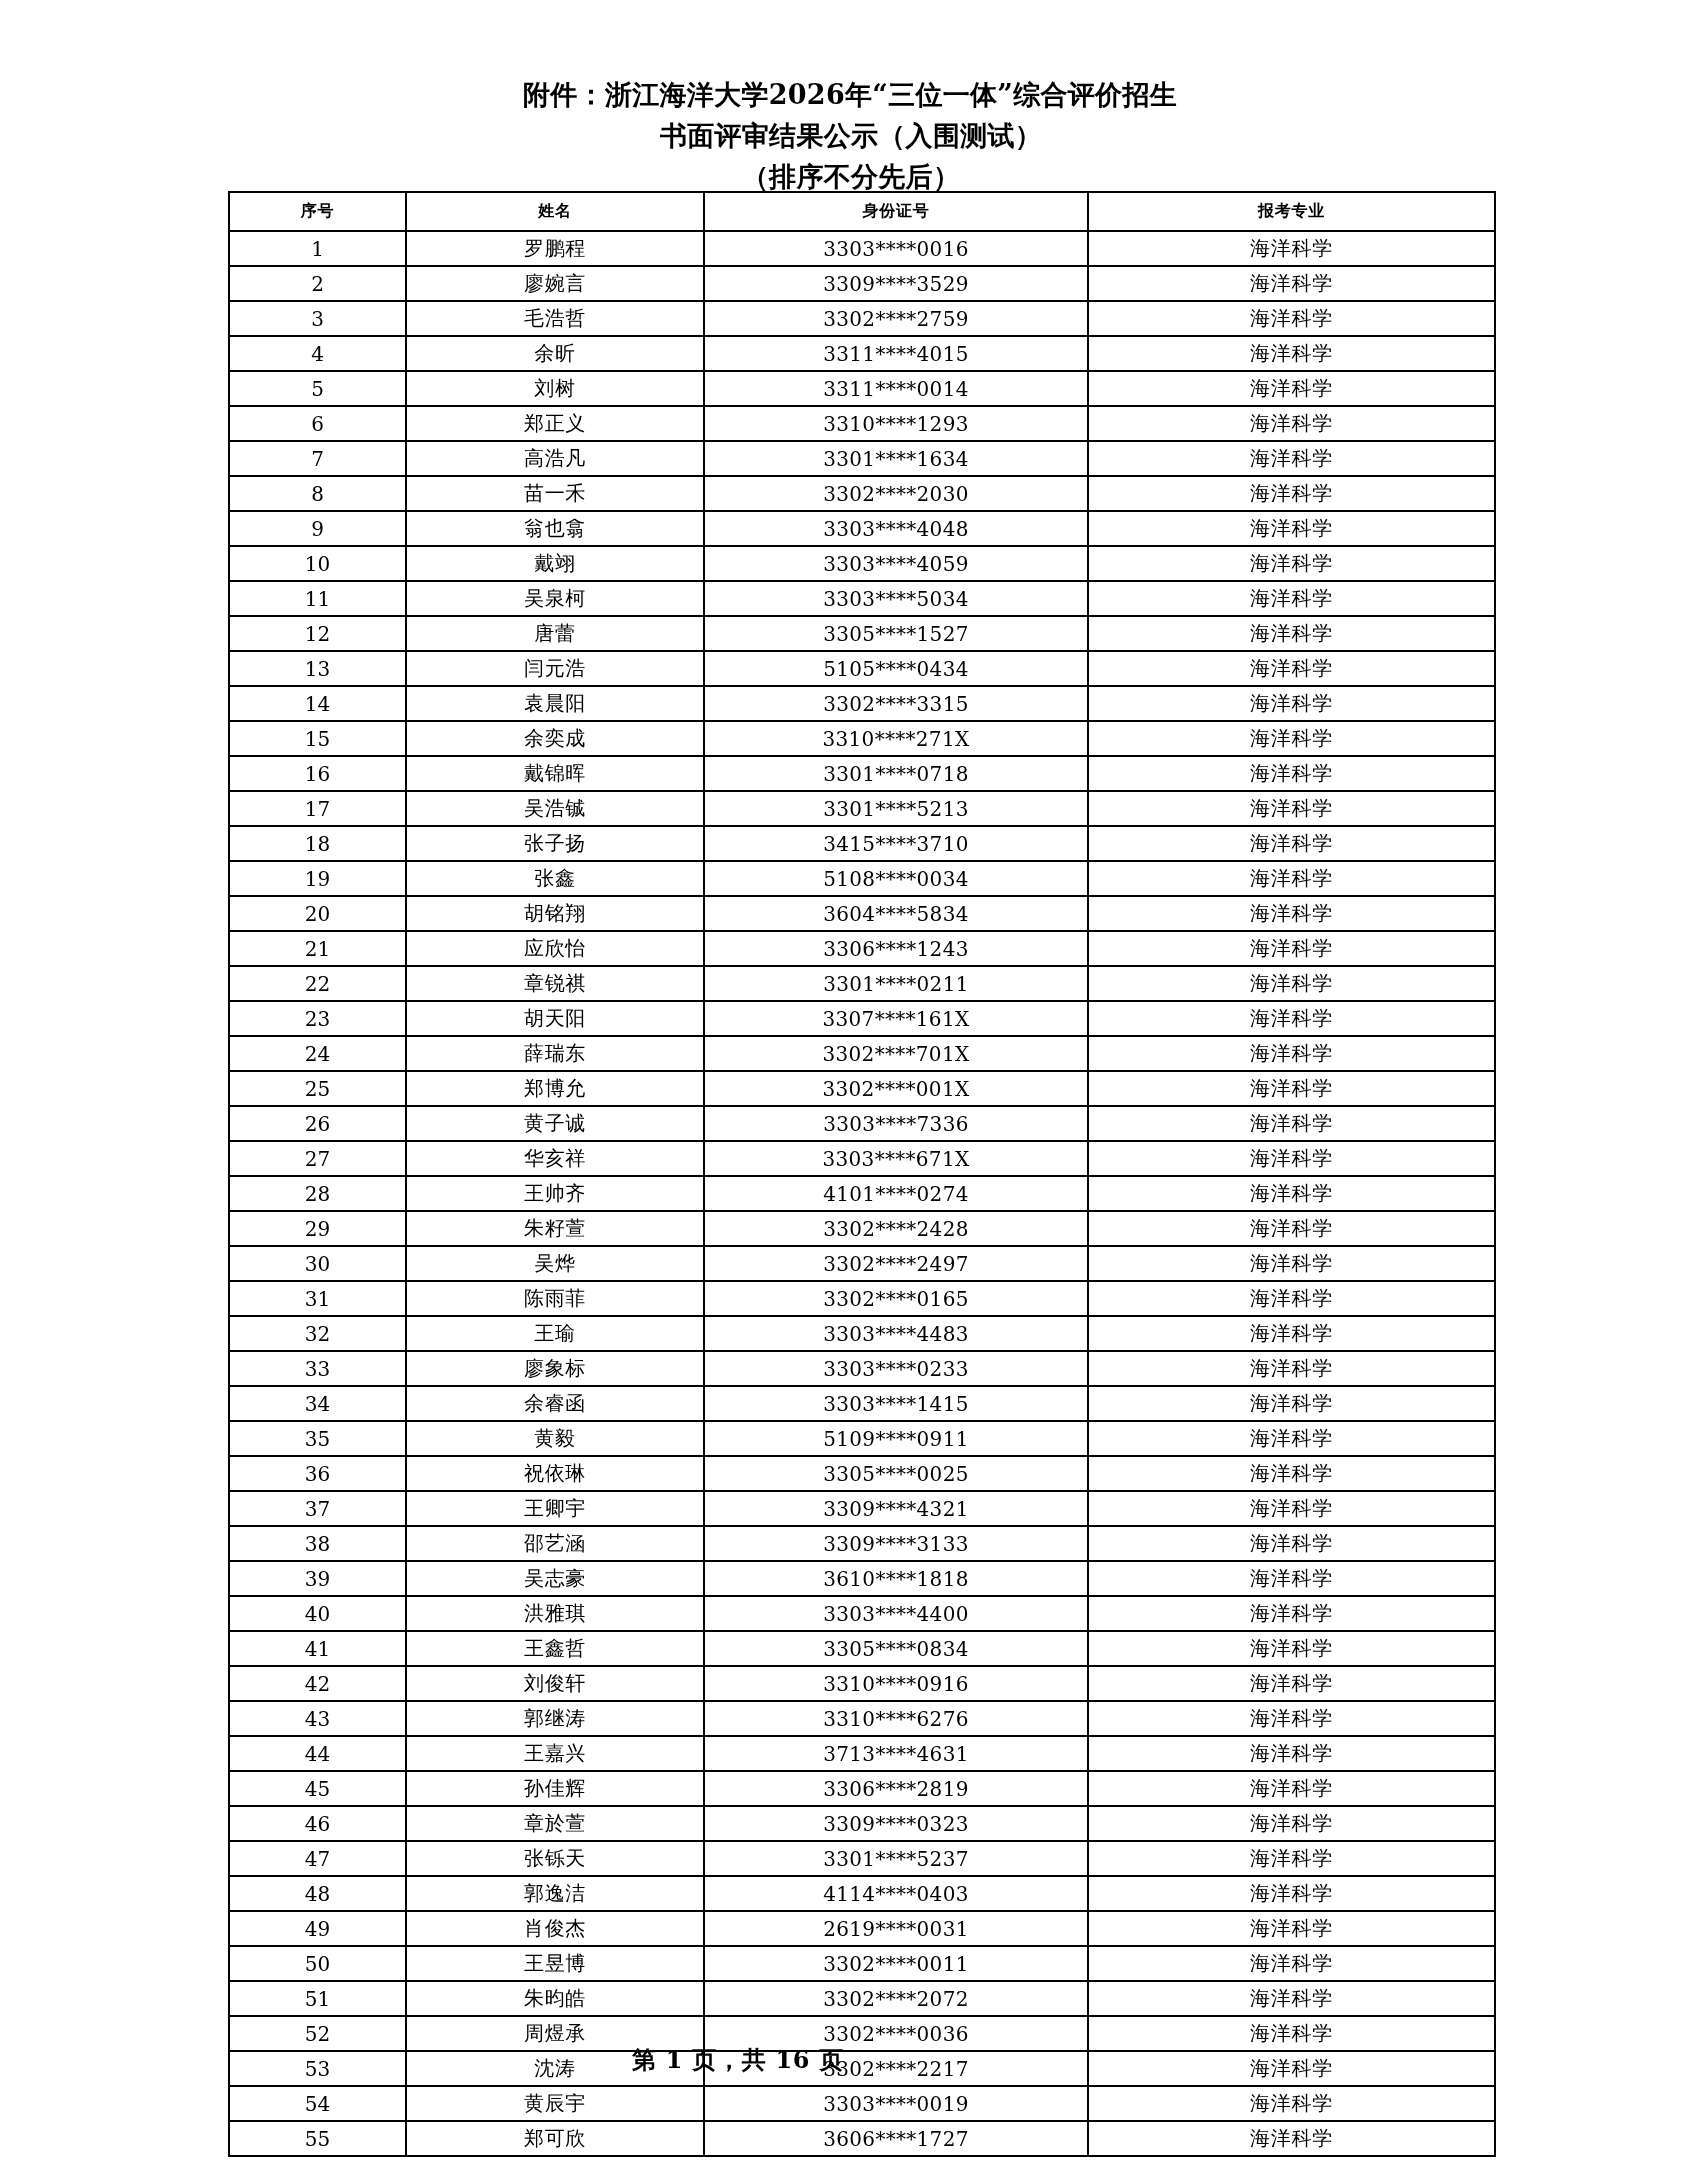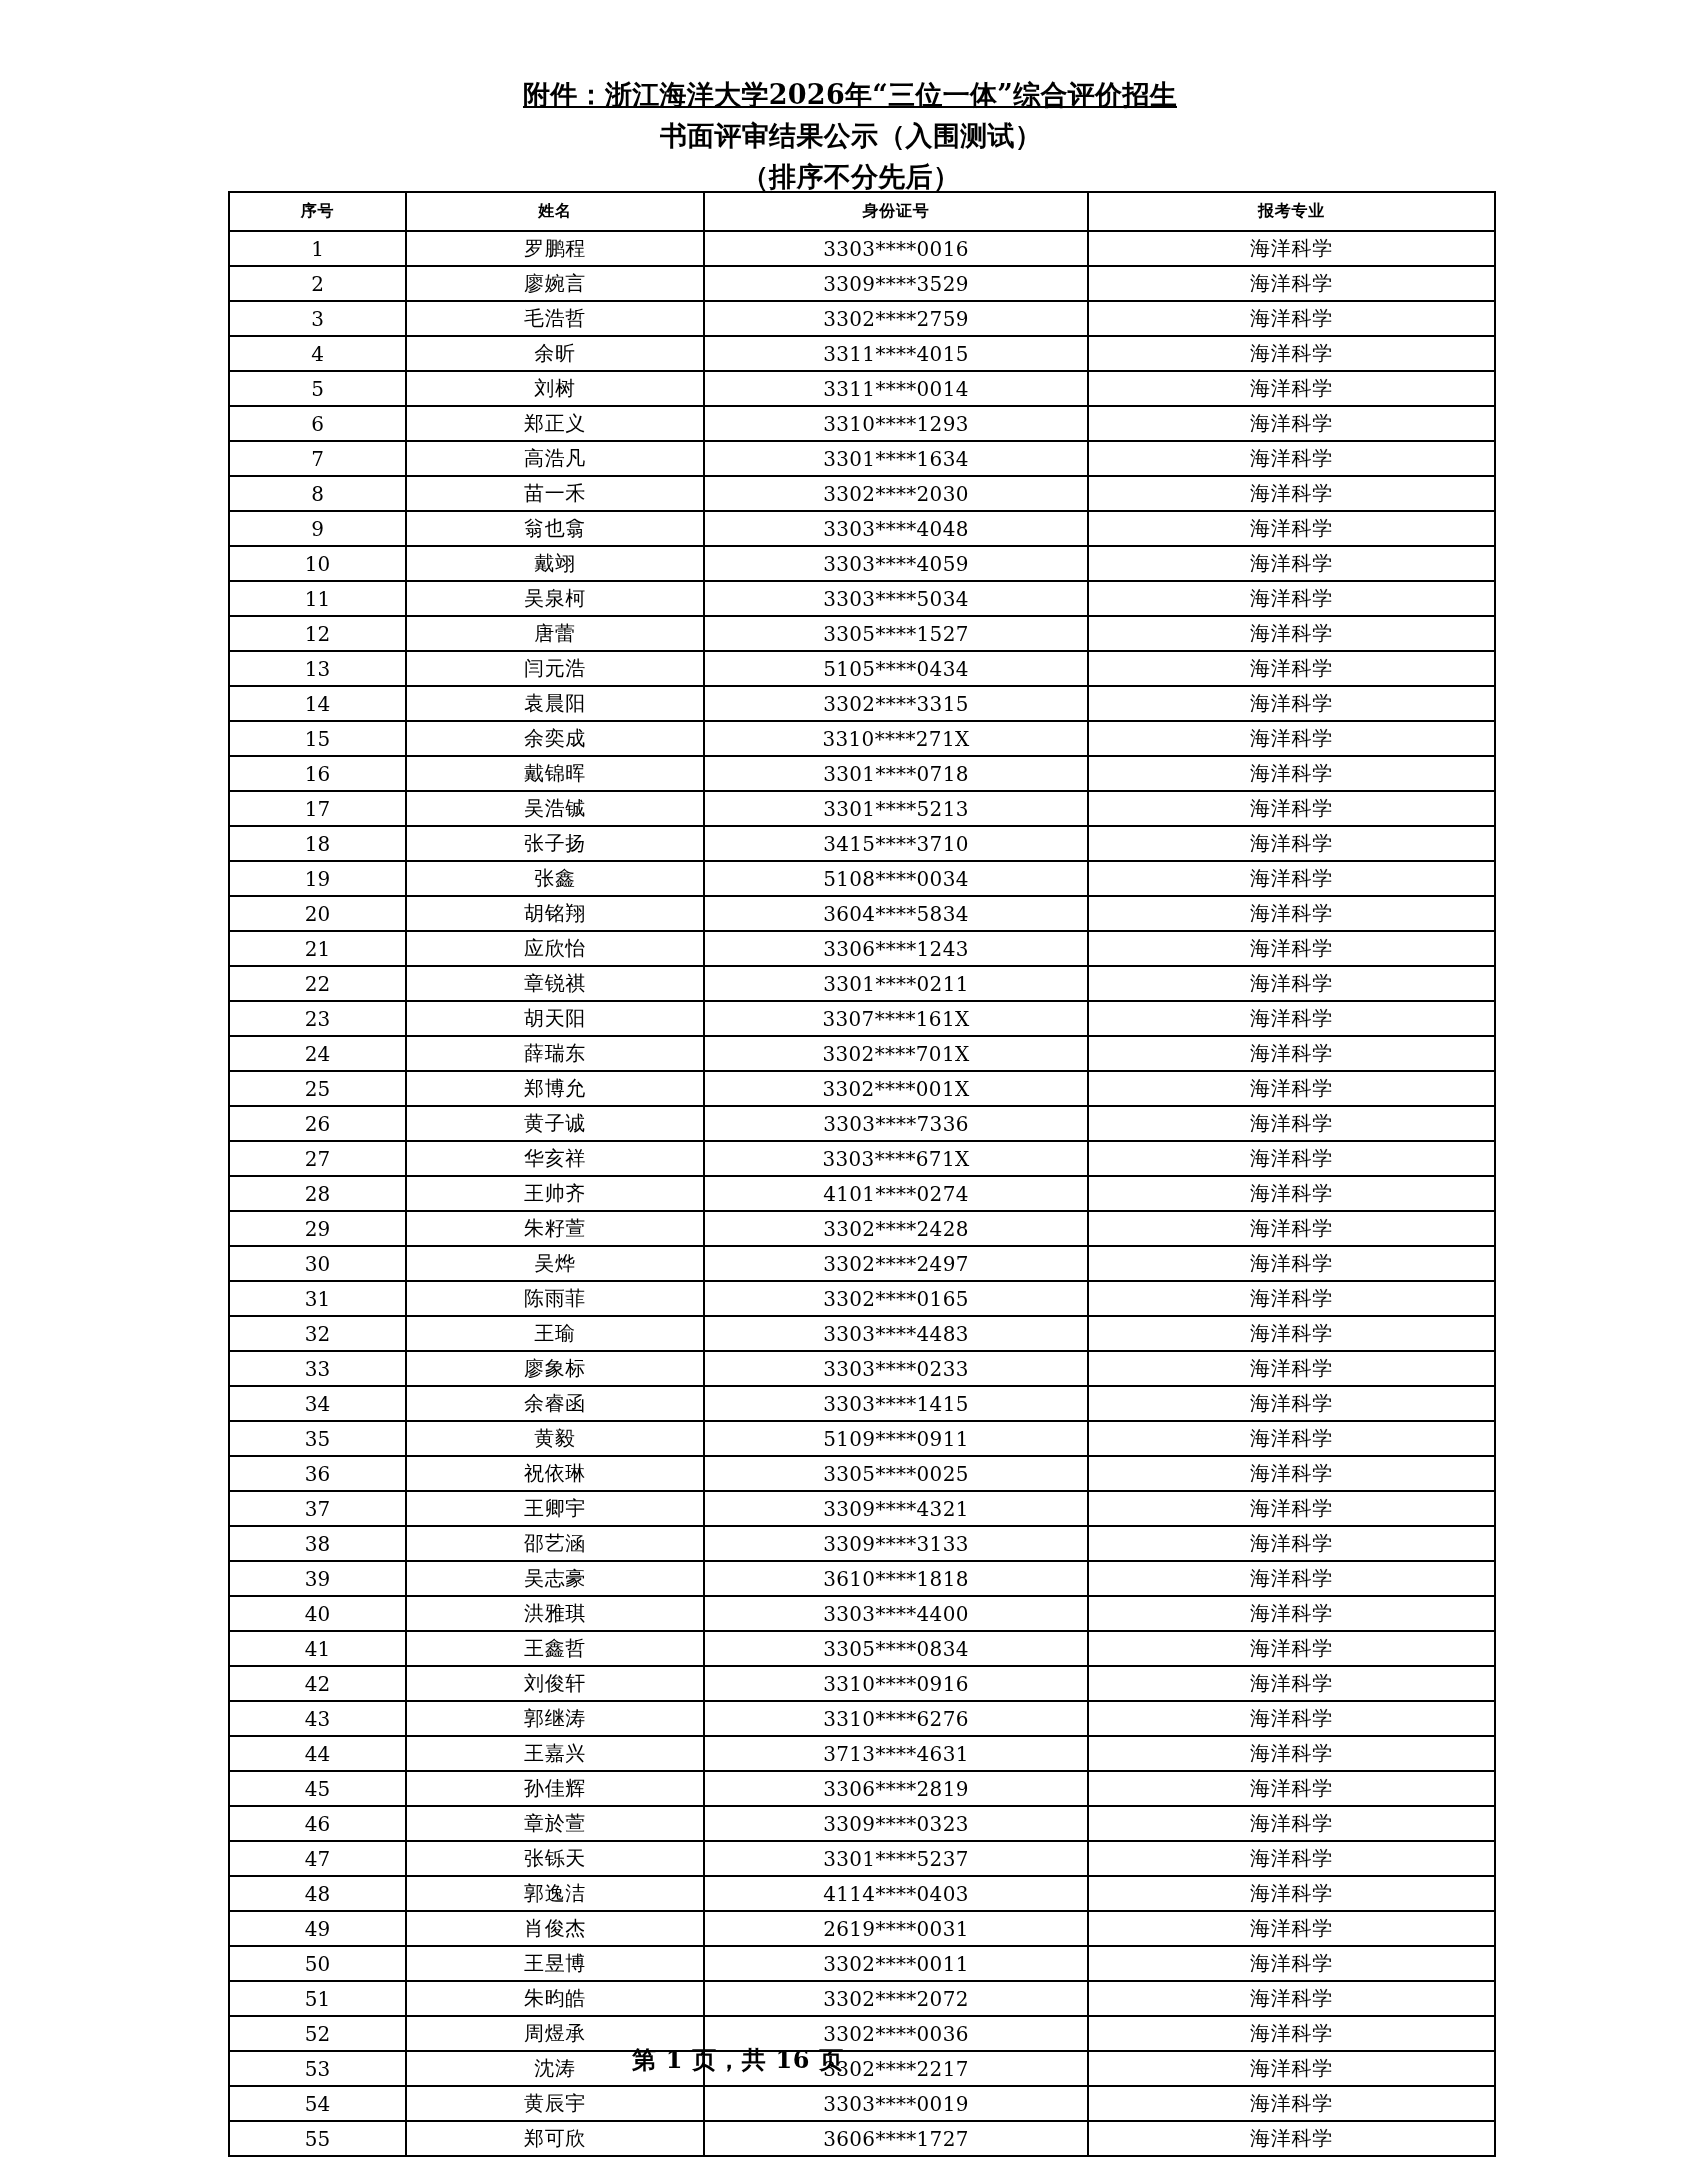--- a/index.html
+++ b/index.html
@@ -31,21 +31,21 @@
     text-align: center;
   }
   .title-line {
     font-family: "DejaVu Serif", "Liberation Serif", serif;
     font-weight: bold;
     font-size: 27px;
     line-height: 41px;
     letter-spacing: 0.3px;
     white-space: nowrap;
   }
-  .title-line.l1 { padding-left: 12px; text-decoration: underline; }
+  .title-line.l1 { padding-left: 12px; }
   .title-line.l2 { padding-left: 14px; }
   .title-line.l3 { padding-left: 14px; }
 
   
   .table-wrap {
     position: absolute;
     left: 228px;
     top: 191px;
     width: 1266px;
   }

